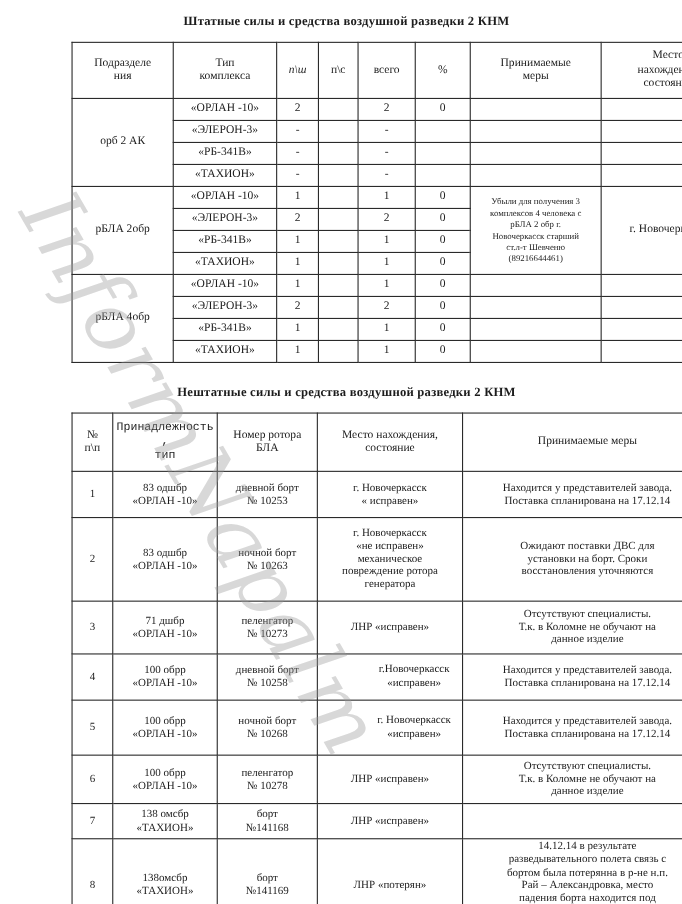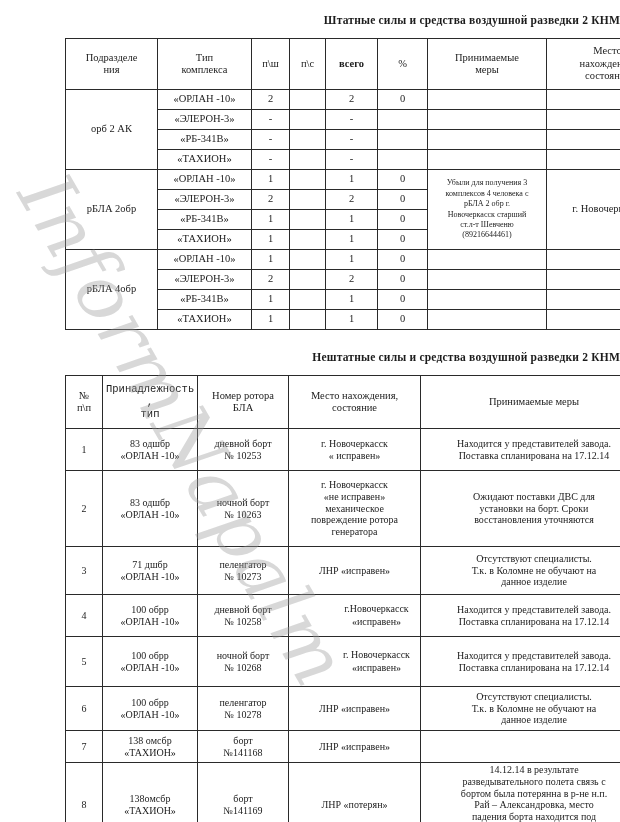--- a/index.html
+++ b/index.html
@@ -2,36 +2,36 @@
 <html><head>
 <meta charset="utf-8">
 <style>
   html,body{margin:0;padding:0;}
   body{
     width:620px;height:822px;background:#ffffff;
     font-family:"Liberation Serif", serif;color:#1c1c1c;
   }
   .page{position:relative;width:620px;height:822px;background:#fff;overflow:hidden;}
   .doc-title{
-    text-align:right;font-weight:bold;font-size:11.5px;letter-spacing:.2px;margin-left:10px;
+    text-align:center;font-weight:bold;font-size:11.5px;letter-spacing:.2px;margin-left:10px;
   }
   .t1-title{padding-top:14px;}
   .t2-title{padding-top:21px;}
   table{
     border-collapse:collapse;margin:12px 0 0 65px;width:547px;table-layout:fixed;
     position:relative;z-index:2;
   }
   td,th{
     border:1px solid #2a2a2a;font-weight:normal;font-size:10.5px;line-height:1.18;
     text-align:center;vertical-align:middle;padding:1px 3px;
     white-space:pre-line;overflow:hidden;
   }
   
-  .c1-unit{width:85px;margin-top:16px;} .c1-type{width:87px;} .c1-psh{width:31px;}
-  .c1-ps{width:29px;} .c1-total{width:45px;font-weight:bold;} .c1-pct{width:43px;}
+  .c1-unit{width:85px;margin-top:16px;} .c1-type{width:87px;} .c1-psh{width:31px;font-style:italic;}
+  .c1-ps{width:29px;} .c1-total{width:45px;} .c1-pct{width:43px;}
   .c1-measures{width:112px;} .c1-loc{width:115px;}
   .t1 th{height:48px;}
   .t1 td{height:17px;}
   .t1 .measures-small{font-size:8px;line-height:1.3;}
   
   .c2-num{width:30px;} .c2-unit{width:88px;font-family:Liberation Mono, monospace;} .c2-board{width:84px;}
   .c2-loc{width:125px;} .c2-measures{width:220px;}
   .t2 th{height:50px;}
   .t2 td{font-size:10px;}
   .t2 .big-loc{font-size:10px;line-height:1.25;padding-left:47px;}

